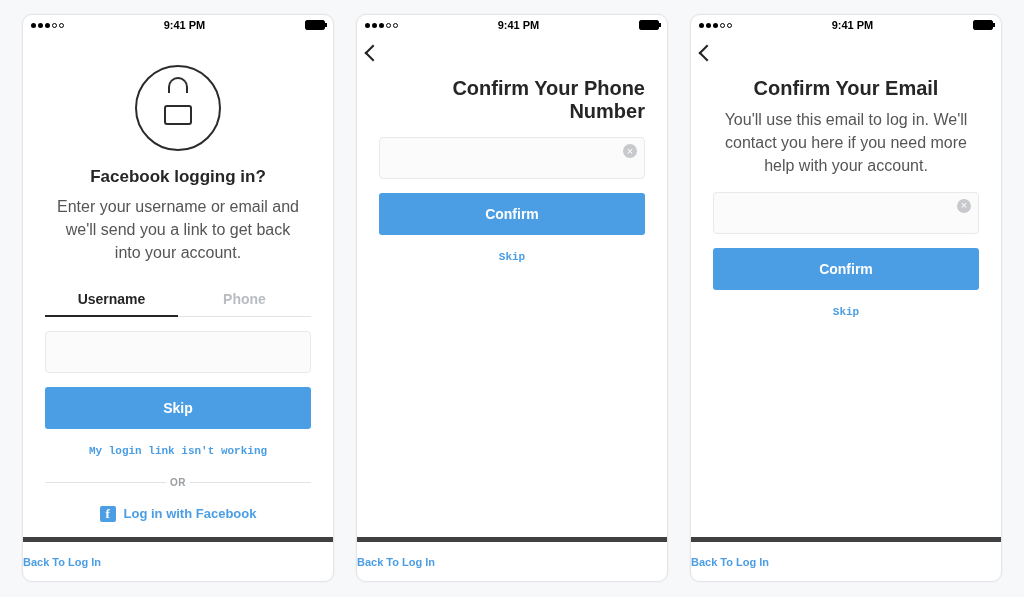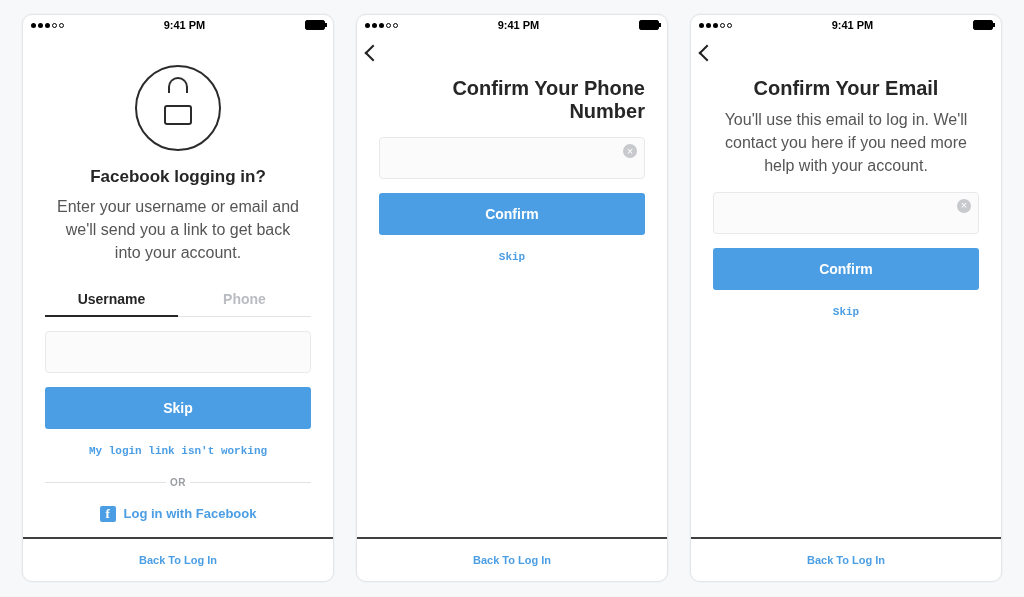--- a/index.html
+++ b/index.html
@@ -182,25 +182,24 @@
     color: #4b9ee4;
     cursor: pointer;
   }
   .fb-logo {
     width: 16px; height:16px; background:#4b9ee4; color:#fff;
     display:flex; align-items:center; justify-content:center;
     font-family: Georgia, serif; font-weight:700; font-size:13px;
     border-radius:2px;
   }
   .footer-bar {
-    border-top: 2px solid #404040;
+    border-top: 5px solid #404040;
     height: 44px;
     display: flex;
     align-items: center;
-    justify-content: center;
   }
   .footer-link {
     font-size: 11px;
     font-weight: 700;
     color: #4b9ee4;
     cursor: pointer;
   }
 </style>
 </head>
 <body>

